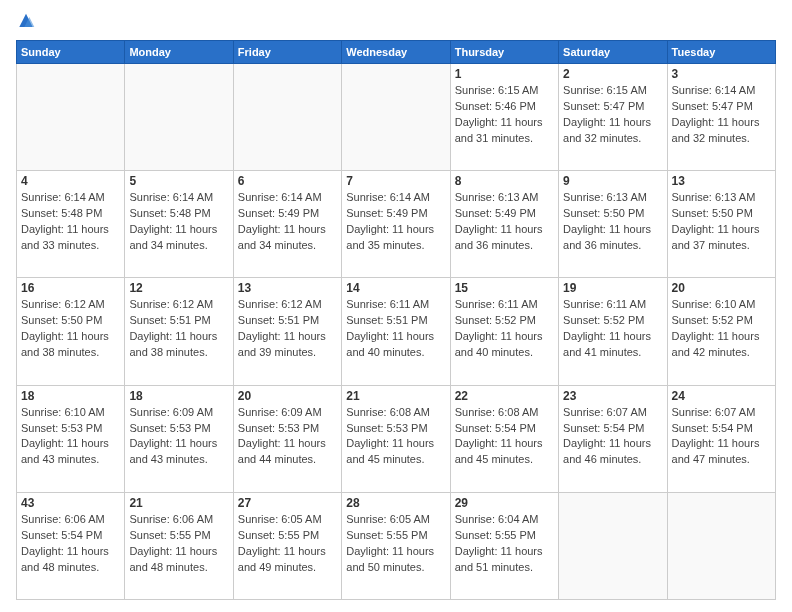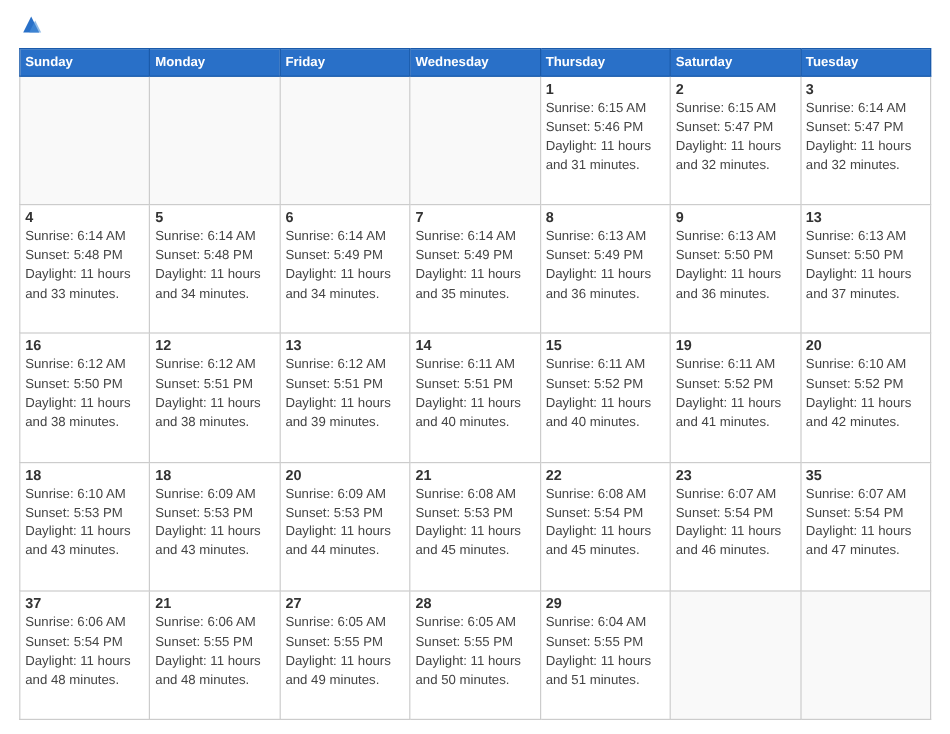--- a/index.html
+++ b/index.html
@@ -236,27 +236,27 @@
           </td>
           <td>
             <span class="day-num">22</span>
             <div class="day-info">Sunrise: 6:08 AM<br>Sunset: 5:54 PM<br>Daylight: 11 hours<br>and 45 minutes.</div>
           </td>
           <td>
             <span class="day-num">23</span>
             <div class="day-info">Sunrise: 6:07 AM<br>Sunset: 5:54 PM<br>Daylight: 11 hours<br>and 46 minutes.</div>
           </td>
           <td>
-            <span class="day-num">35</span>
+            <span class="day-num">24</span>
             <div class="day-info">Sunrise: 6:07 AM<br>Sunset: 5:54 PM<br>Daylight: 11 hours<br>and 47 minutes.</div>
           </td>
         </tr>
         <tr class="week-row">
           <td>
-            <span class="day-num">37</span>
+            <span class="day-num">43</span>
             <div class="day-info">Sunrise: 6:06 AM<br>Sunset: 5:54 PM<br>Daylight: 11 hours<br>and 48 minutes.</div>
           </td>
           <td>
             <span class="day-num">21</span>
             <div class="day-info">Sunrise: 6:06 AM<br>Sunset: 5:55 PM<br>Daylight: 11 hours<br>and 48 minutes.</div>
           </td>
           <td>
             <span class="day-num">27</span>
             <div class="day-info">Sunrise: 6:05 AM<br>Sunset: 5:55 PM<br>Daylight: 11 hours<br>and 49 minutes.</div>
           </td>

